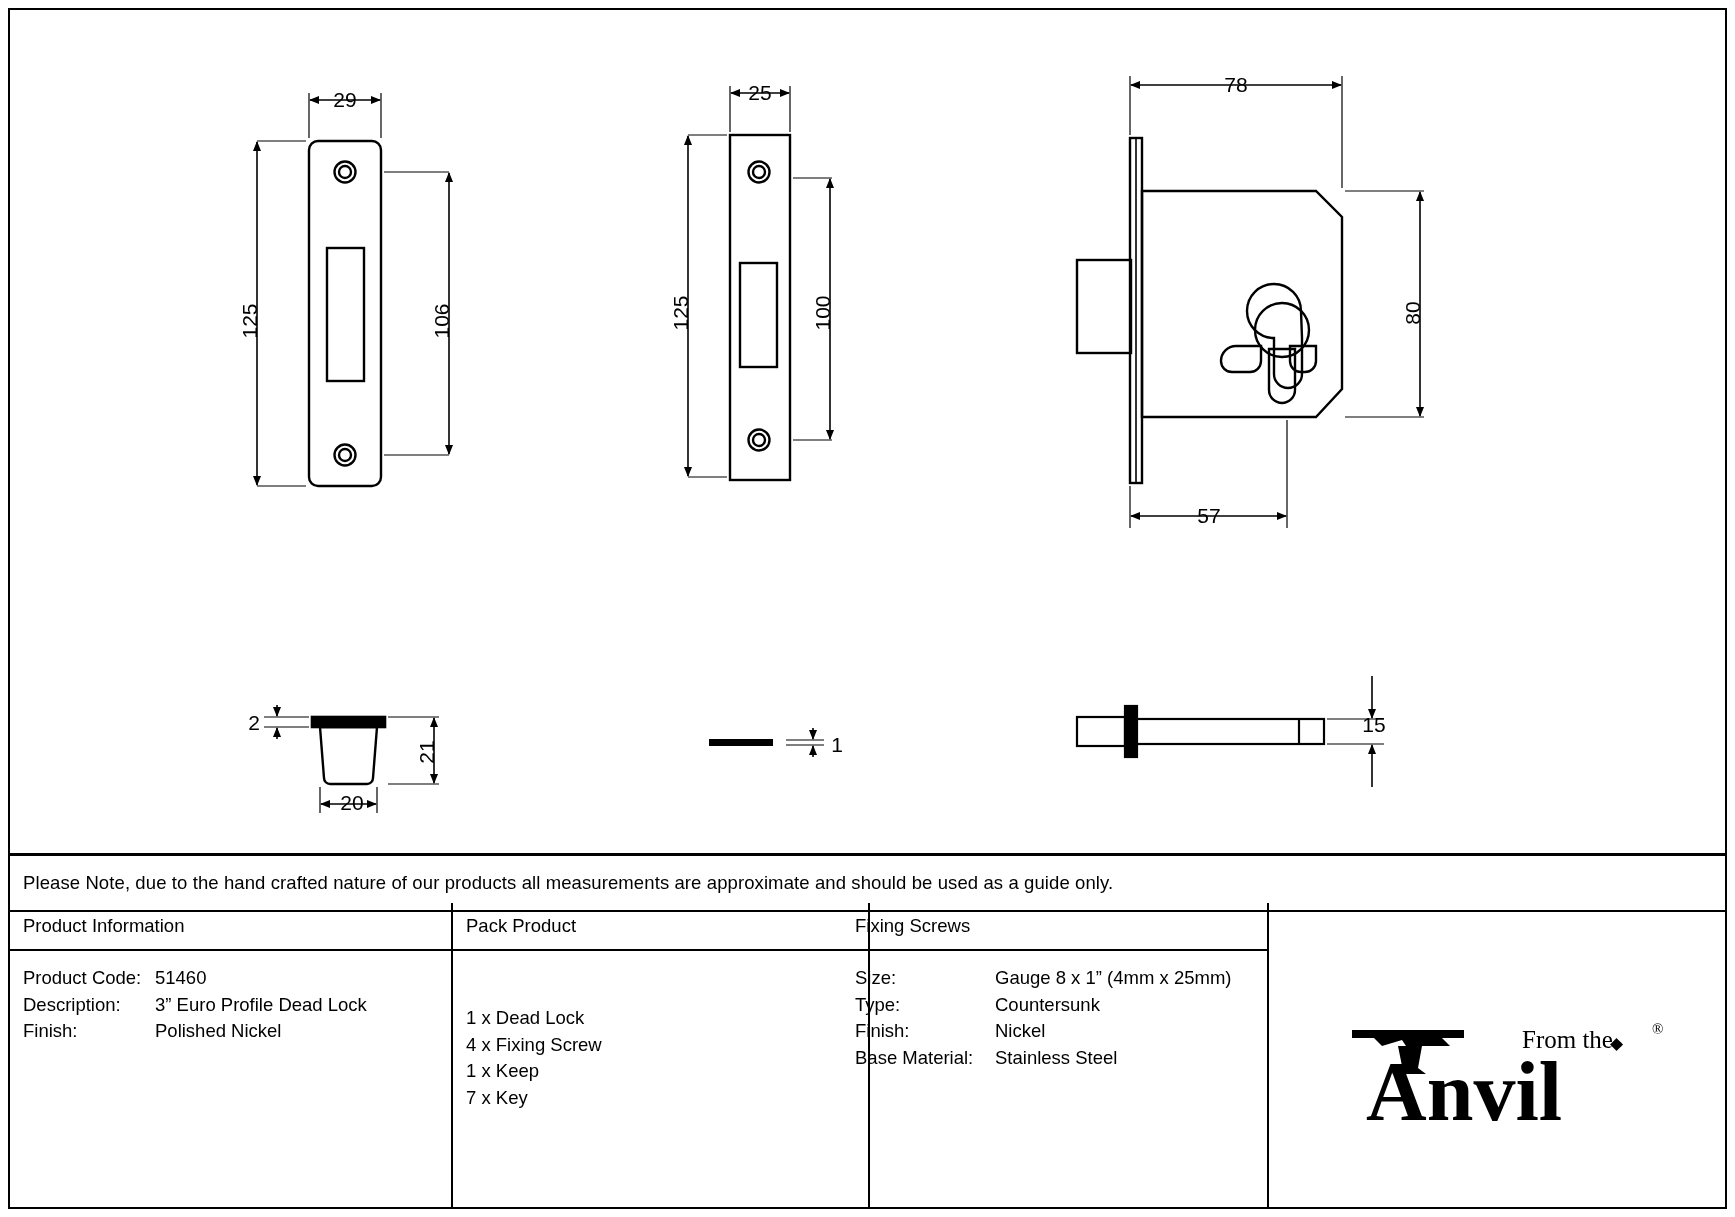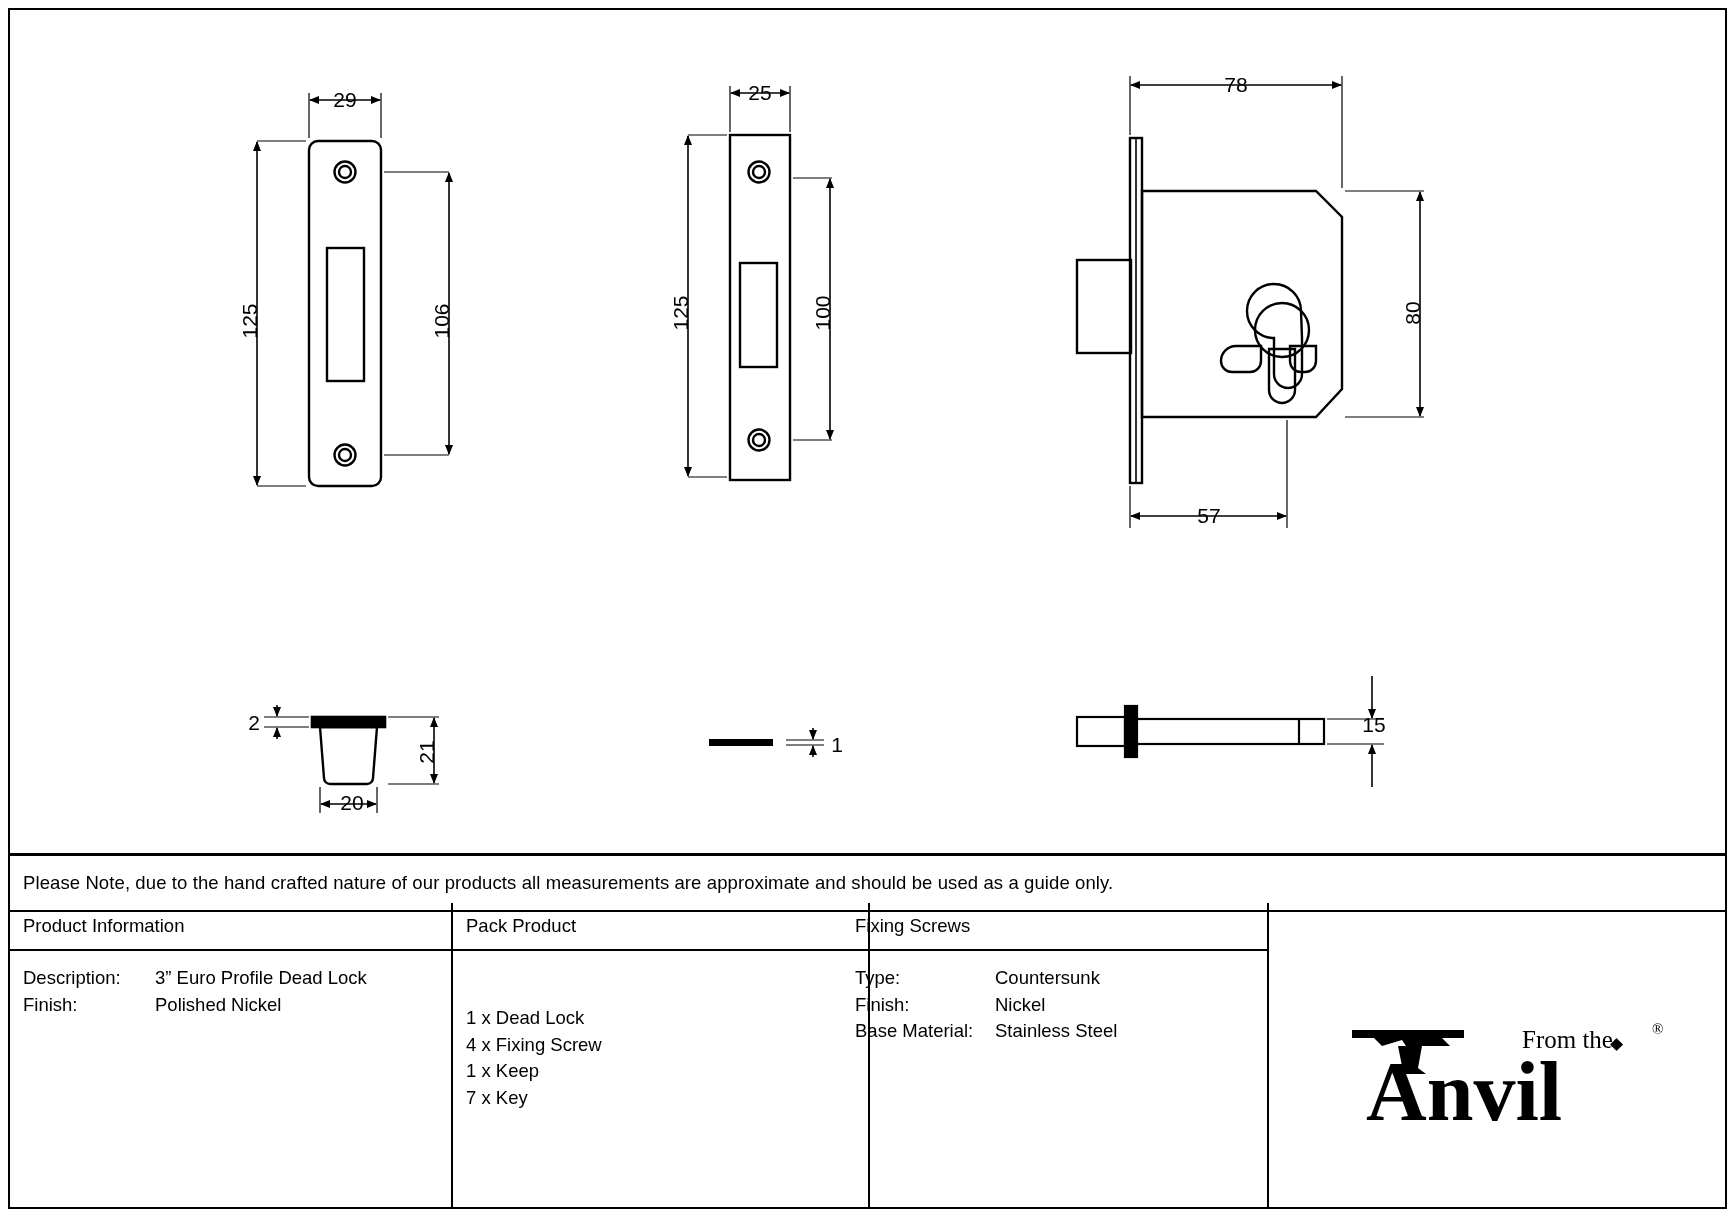--- a/index.html
+++ b/index.html
@@ -294,20 +294,24 @@
     <div class="note-row">
       <div class="note-text">Please Note, due to the hand crafted nature of our products all measurements are approximate and should be used as a guide only.</div>
     </div>
 
     <div class="cols">
 
       <div class="col col-prod">
         <div class="col-head">Product Information</div>
         <div class="col-body">
           <div class="kv">
+            <span class="k">Product Code:</span>
+            <span class="v">51460</span>
+          </div>
+          <div class="kv">
             <span class="k">Description:</span>
             <span class="v">3” Euro Profile Dead Lock</span>
           </div>
           <div class="kv">
             <span class="k">Finish:</span>
             <span class="v">Polished Nickel</span>
           </div>
         </div>
       </div>
 
@@ -318,20 +322,24 @@
           <div class="plain">4 x Fixing Screw</div>
           <div class="plain">1 x Keep</div>
           <div class="plain">7 x Key</div>
         </div>
       </div>
 
       <div class="col col-fix">
         <div class="col-head">Fixing Screws</div>
         <div class="col-body">
           <div class="kv">
+            <span class="k">Size:</span>
+            <span class="v">Gauge 8 x 1” (4mm x 25mm)</span>
+          </div>
+          <div class="kv">
             <span class="k">Type:</span>
             <span class="v">Countersunk</span>
           </div>
           <div class="kv">
             <span class="k">Finish:</span>
             <span class="v">Nickel</span>
           </div>
           <div class="kv">
             <span class="k">Base Material:</span>
             <span class="v">Stainless Steel</span>

